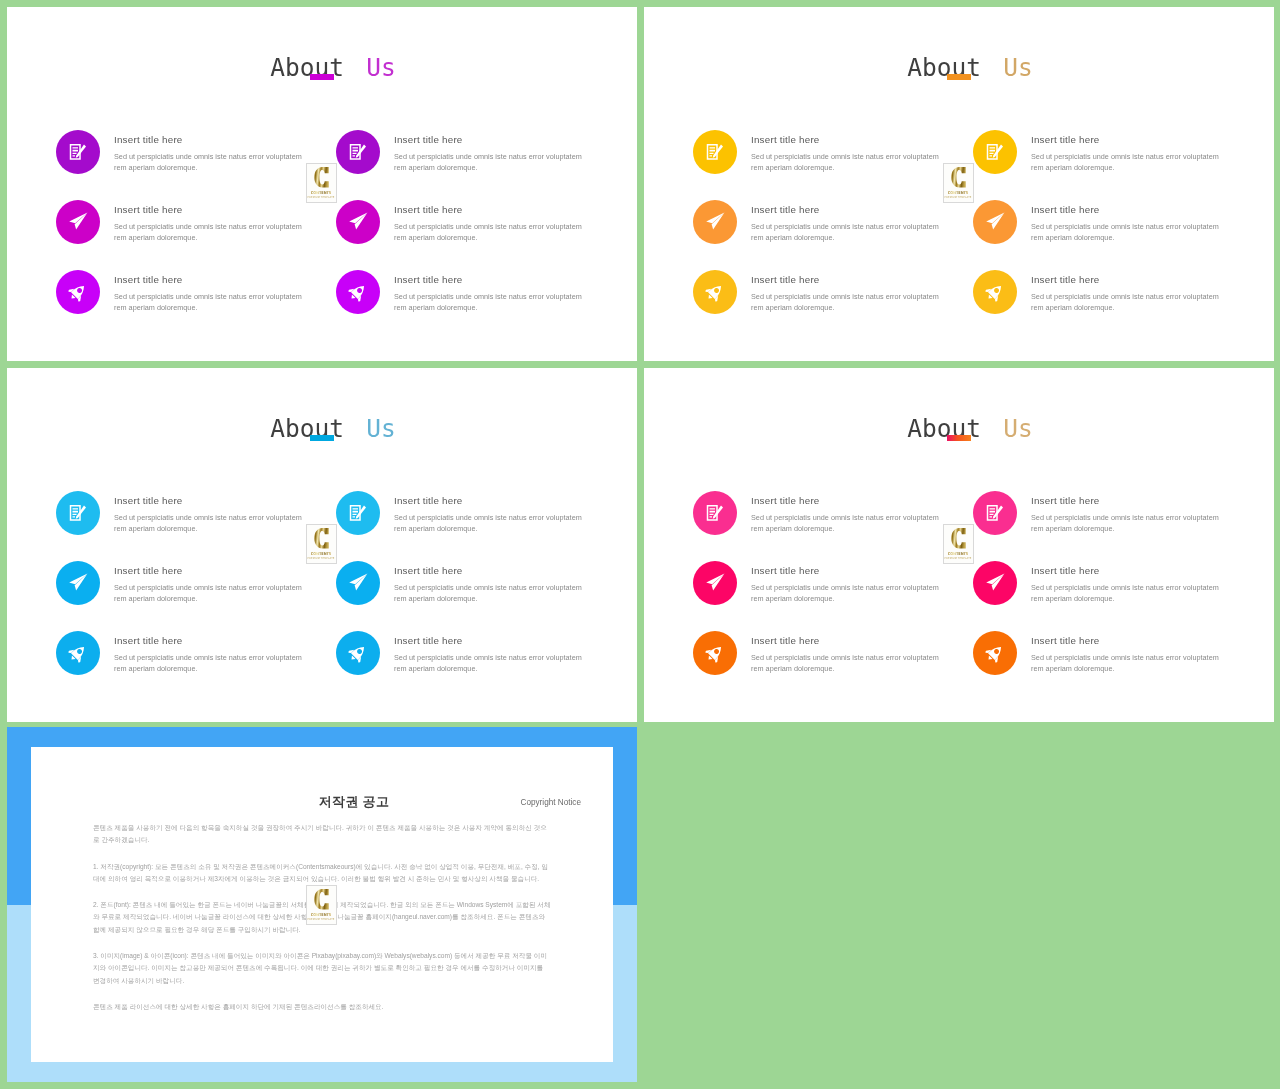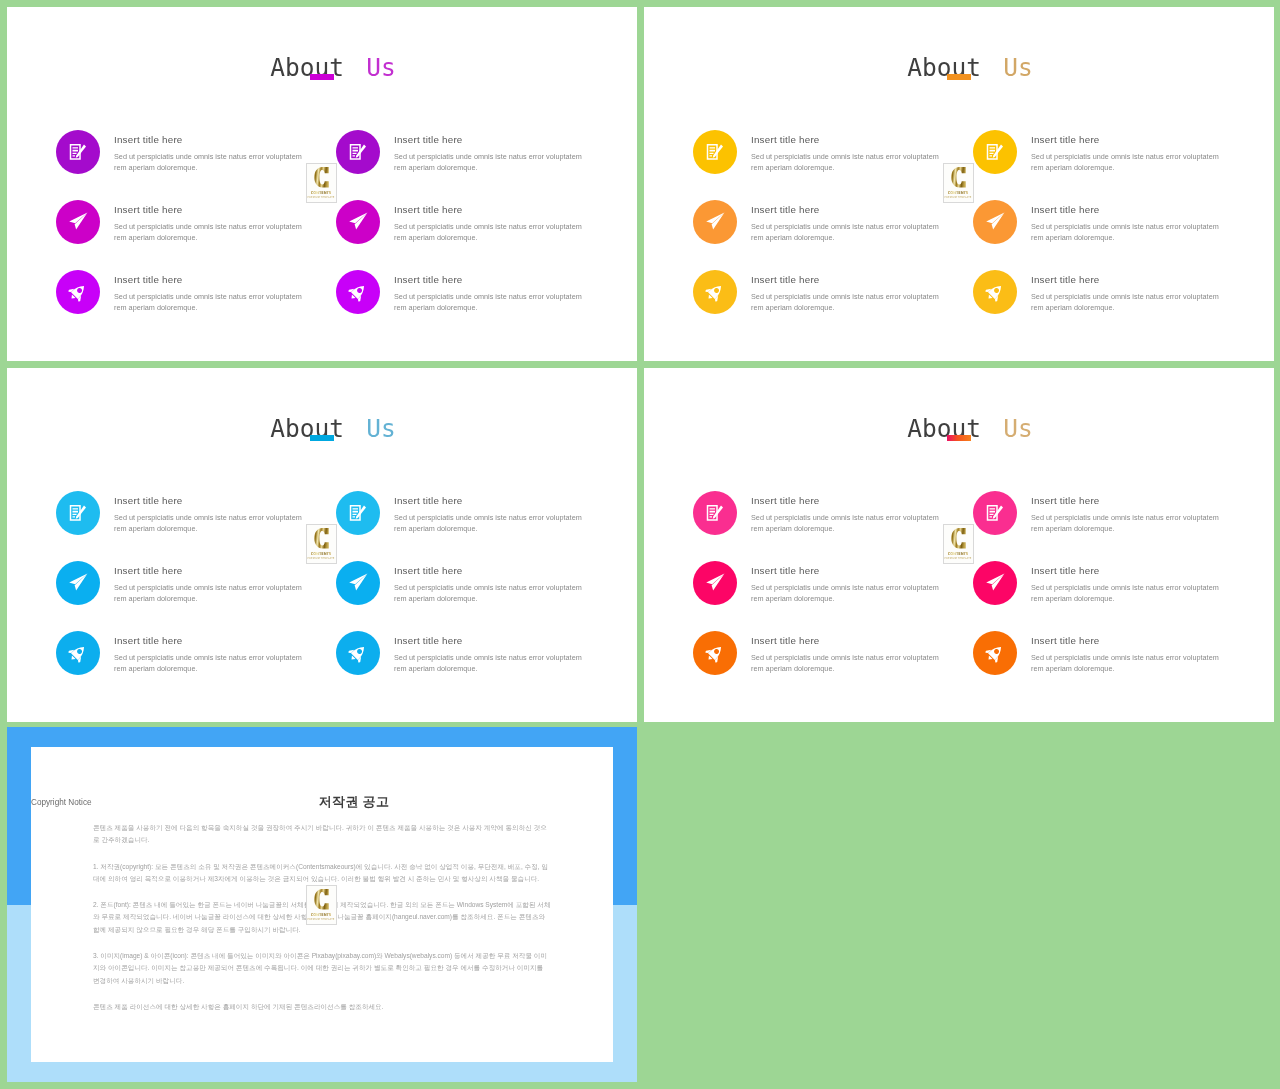--- a/index.html
+++ b/index.html
@@ -35,21 +35,21 @@
       -webkit-background-clip:text;background-clip:text;color:transparent;}
   .wm-t{font-family:"DejaVu Sans Condensed",sans-serif;font-size:2.7px;line-height:3.5px;
       letter-spacing:.15px;margin-top:1px;color:#c3ab66;white-space:nowrap;}
 
   
   .s5{position:absolute;left:7px;top:727px;width:630px;height:355px;background:#42a5f5;overflow:hidden;}
   .s5 .lowerband{position:absolute;left:0;top:178px;width:630px;height:177px;background:#aedefa;}
   .paper{position:absolute;left:24px;top:20px;width:582px;height:315px;background:#fff;}
   .cp-title{position:absolute;left:16px;top:32px;width:582px;text-align:center;margin:16px;
             font-size:13px;line-height:14px;font-weight:700;color:#3d3d3d;letter-spacing:.3px;}
-  .cp-sub{position:absolute;left:0;top:50px;width:550px;text-align:left;
+  .cp-sub{position:absolute;left:0;top:50px;width:550px;text-align:right;
           font-size:8.2px;line-height:11px;color:#6b6b6b;}
   .cp-body{position:absolute;left:62px;top:75px;width:458px;}
   .cp-body p{margin:0 0 14px 0;font-size:6.6px;line-height:12.3px;color:#a0a0a0;
              letter-spacing:0;}
 </style>
 </head>
 <body>
 
 <div class="deck">
     <section class="slide" style="left:7px;top:7px">

